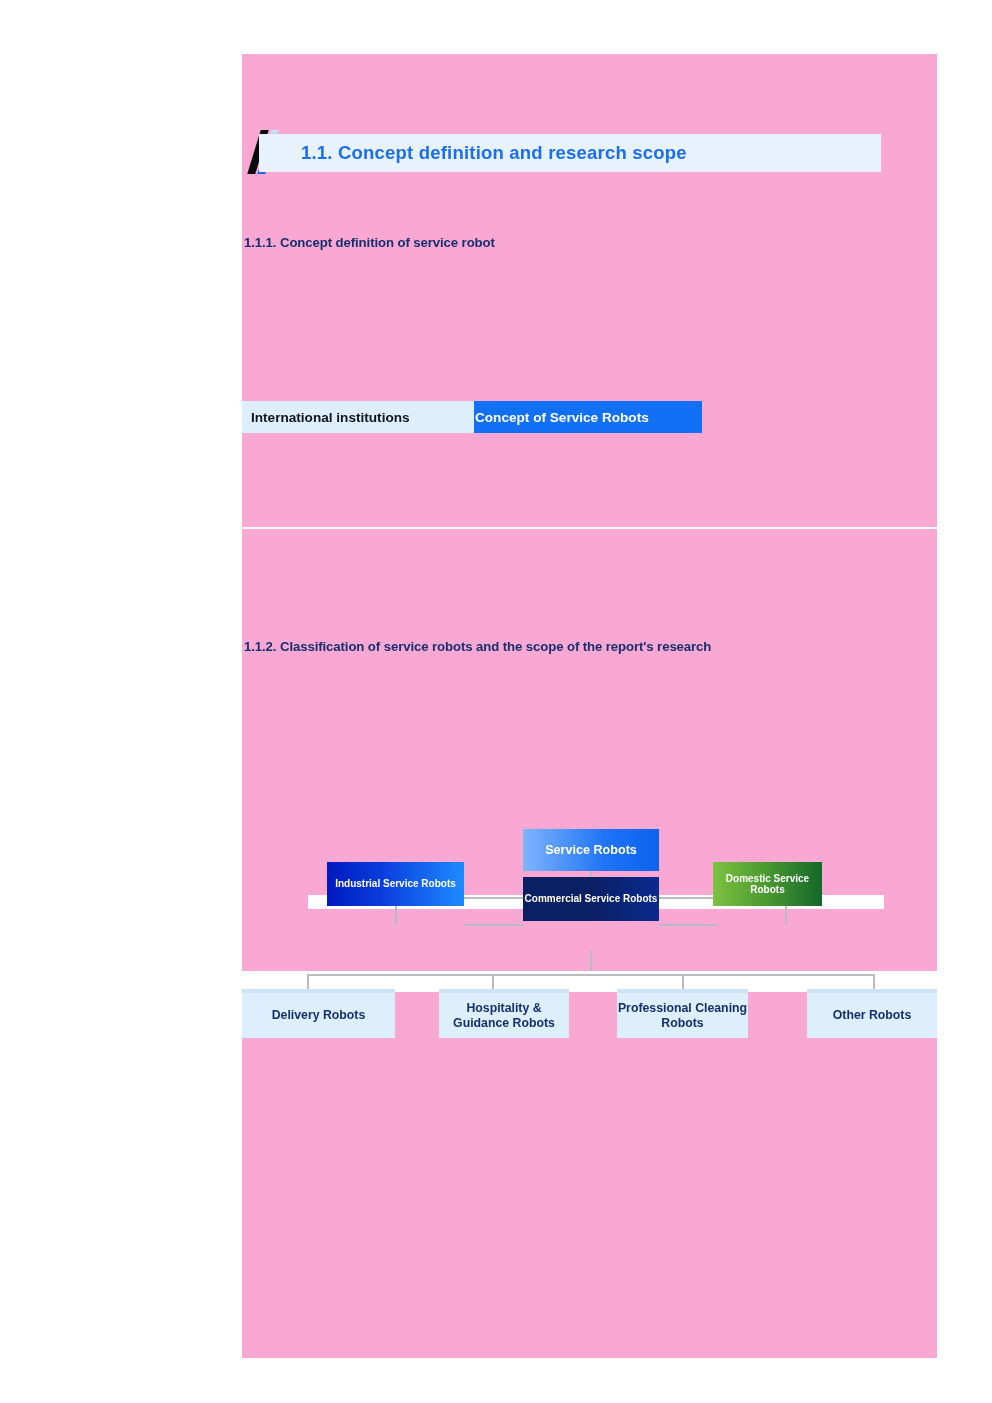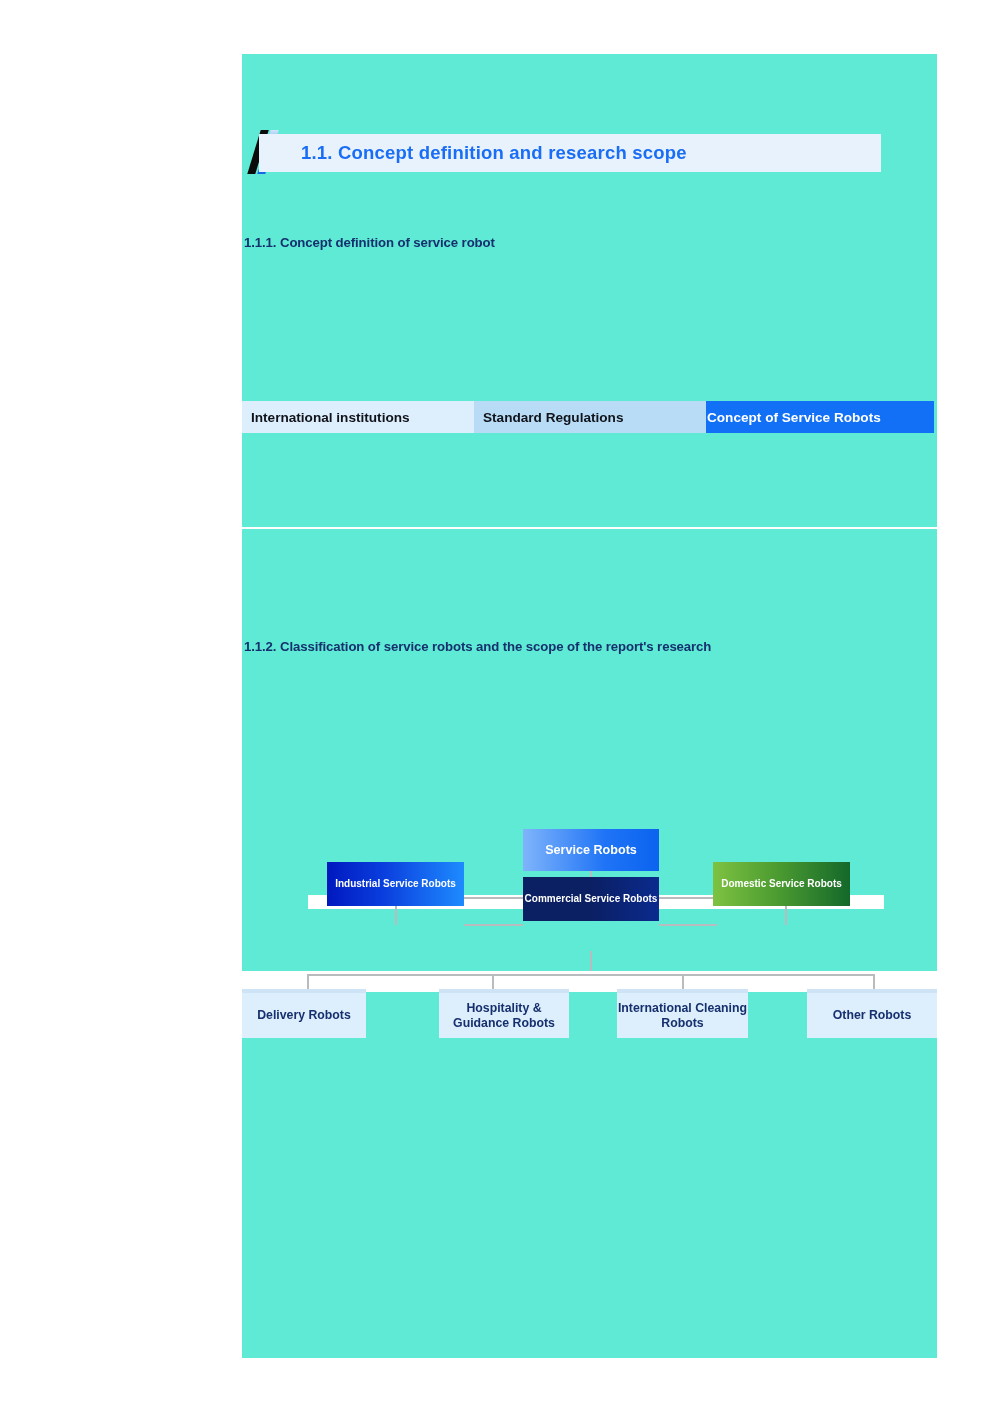--- a/index.html
+++ b/index.html
@@ -15,21 +15,21 @@
     overflow: hidden;
   }
 
   
   #page {
     position: absolute;
     left: 242px;
     top: 54px;
     width: 695px;
     height: 1304px;
-    background: #5eead4;
+    background: #f9a8d4;
     overflow: hidden;
   }
 
   
   #banner {
     position: absolute;
     left: 17px;
     top: 80px;
     width: 622px;
     height: 38px;
@@ -150,30 +150,30 @@
   #node-industrial {
     left: 85px; width: 137px;
     background: linear-gradient(90deg,#0019bf 0%,#0a3ddd 40%,#1e8bff 100%);
   }
   #node-commercial {
     left: 281px; width: 136px;
     background: linear-gradient(90deg,#0b1f63 0%,#0b1f63 50%,#0a2a8e 100%);
     margin-top: 15px;
   }
   #node-domestic {
-    left: 471px; width: 137px;
+    left: 471px; width: 109px;
     background: linear-gradient(90deg,#7dc242 0%,#4e9d31 45%,#14682a 100%);
   }
 
   
   .node-t3 {
     top: 939px; height: 45px;
     background: #ddeefc; color: #16306e; font-size: 12.3px;
   }
-  #node-delivery   { left: 0px;   width: 124px; }
+  #node-delivery   { left: 0px;   width: 153px; }
   #node-hospitality{ left: 185px; width: 130px; margin-left: 12px; }
   #node-cleaning   { left: 375px; width: 131px; }
   #node-other      { left: 565px; width: 130px; }
 
   
   .node-t3::before {
     content: "";
     position: absolute; left: 0; right: 0; top: -4px; height: 4px;
     background: #cfe3f6;
   }
@@ -188,21 +188,20 @@
     <span class="slash blue"></span>
   </div>
   <div id="banner">
     <span id="banner-title">1.1. Concept definition and research scope</span>
   </div>
 
   <div class="subhead" id="subhead-111">1.1.1. Concept definition of service robot</div>
 
   <div id="table-header">
     <div class="th th-1">International institutions</div>
-    <div class="th th-2">Standard Regulations</div>
     <div class="th th-3">Concept of Service Robots</div>
   </div>
 
   <div id="divider"></div>
 
   <div class="subhead" id="subhead-112">1.1.2. Classification of service robots and the scope of the report's research</div>
 
   <div id="chart">
 
     <div class="node" id="node-root">Service Robots</div>
@@ -228,17 +227,17 @@
     <div id="band-3"></div>
 
     <div class="conn" style="left:65px; top:920px; width:568px; height:2px;"></div>
     <div class="conn" style="left:65px;  top:920px; width:2px; height:19px;"></div>
     <div class="conn" style="left:250px; top:920px; width:2px; height:19px;"></div>
     <div class="conn" style="left:440px; top:920px; width:2px; height:19px;"></div>
     <div class="conn" style="left:631px; top:920px; width:2px; height:19px;"></div>
 
     <div class="node node-t3" id="node-delivery">Delivery Robots</div>
     <div class="node node-t3" id="node-hospitality">Hospitality &amp; Guidance Robots</div>
-    <div class="node node-t3" id="node-cleaning">International Cleaning Robots</div>
+    <div class="node node-t3" id="node-cleaning">Professional Cleaning Robots</div>
     <div class="node node-t3" id="node-other">Other Robots</div>
   </div>
 
 </div>
 
 </body></html>

